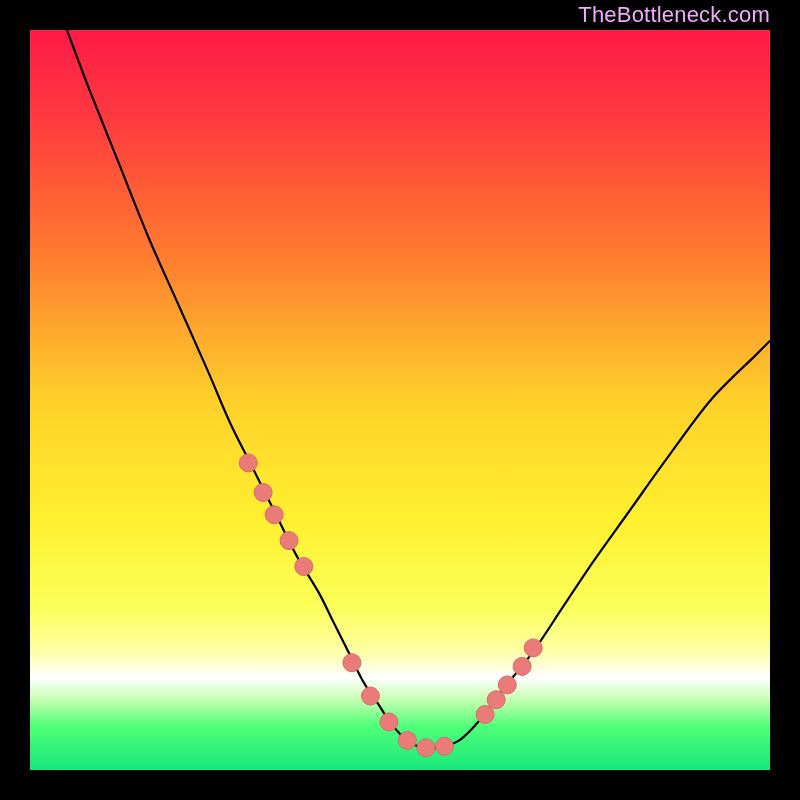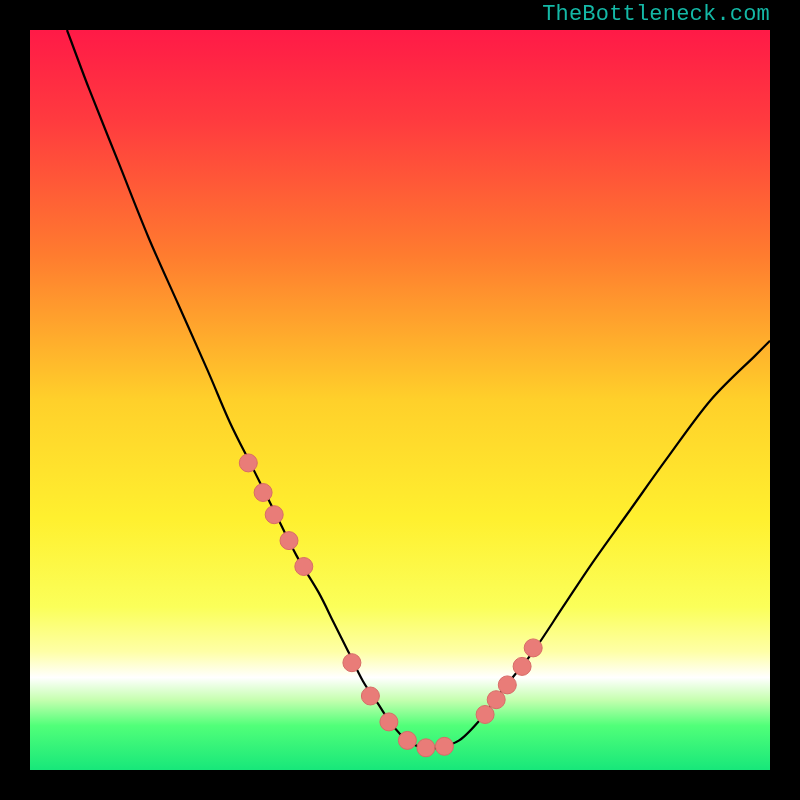--- a/index.html
+++ b/index.html
@@ -23,23 +23,23 @@
     left: 30px;
     top: 30px;
     width: 740px;
     height: 740px;
     overflow: hidden;
   }
   .watermark {
     position: absolute;
     top: 2px;
     right: 30px;
-    font-family: Liberation Mono, monospace;
+    font-family: Liberation Sans, sans-serif;
     font-size: 22px;
-    color: #14b8a6;
+    color: #f0abfc;
     font-weight: 500;
     letter-spacing: 0.2px;
   }
   svg { display: block; }
 </style>
 </head>
 <body>
 <div class="frame">
 
   <div class="watermark">TheBottleneck.com</div>

